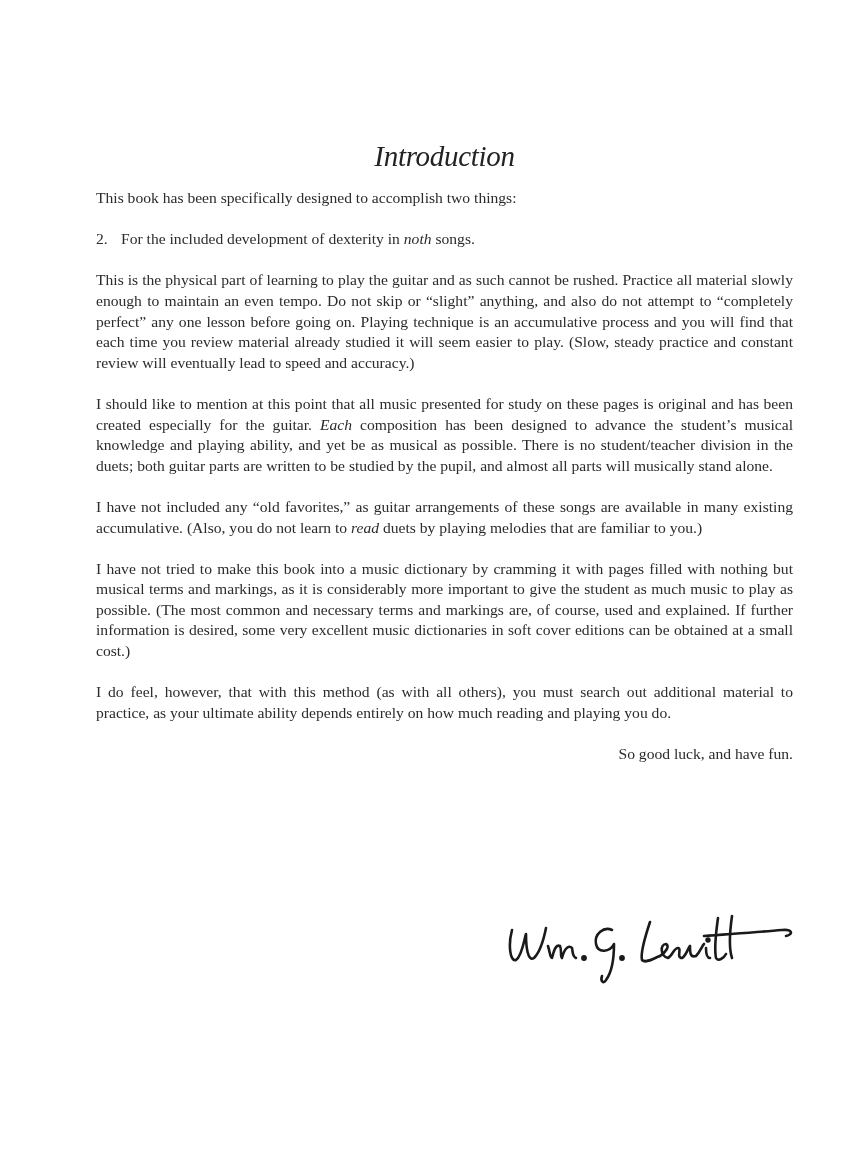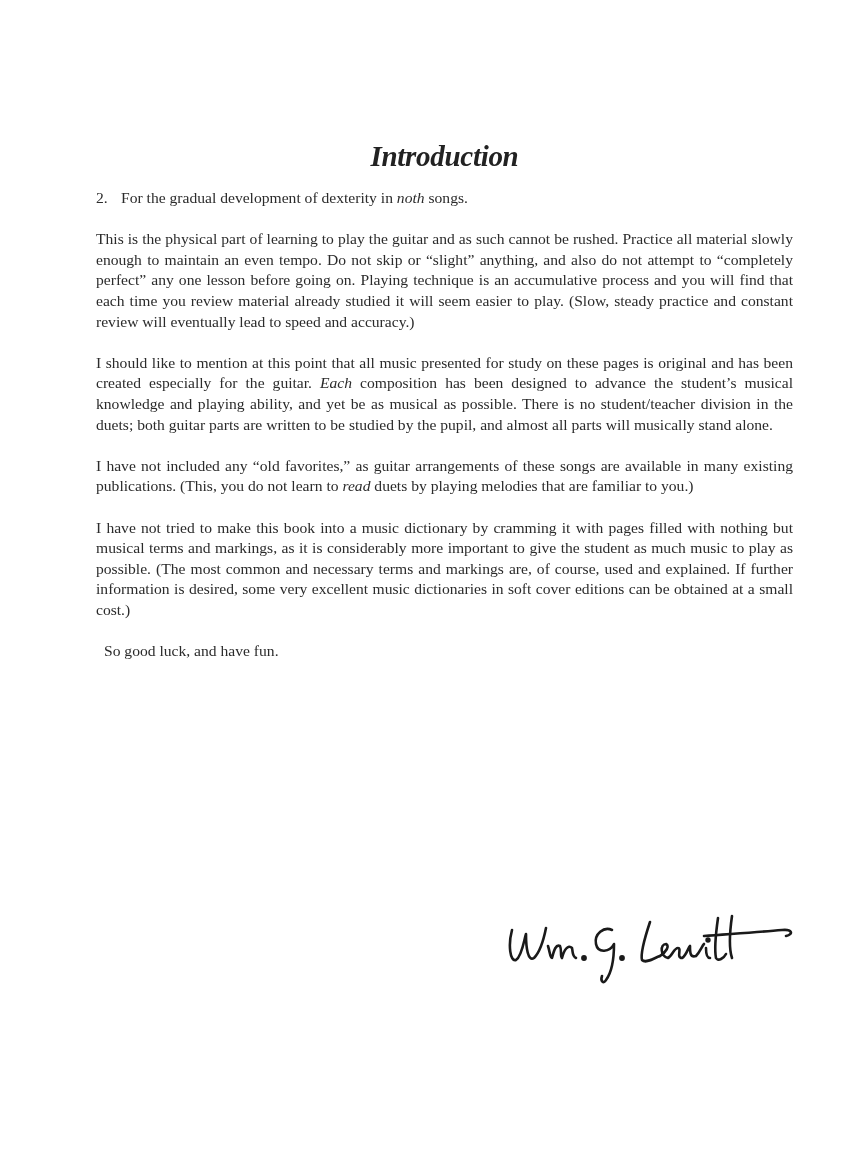--- a/index.html
+++ b/index.html
@@ -3,51 +3,53 @@
 <meta charset="utf-8">
 <style>
   html, body { margin: 0; padding: 0; background: #ffffff; }
   body { width: 864px; height: 1152px; position: relative; overflow: hidden; }
   .page {
     position: absolute; left: 96px; top: 138px; width: 697px;
     font-family: "Liberation Serif", "DejaVu Serif", serif;
     color: #2b2b2b; font-size: 15.6px; line-height: 20.6px;
   }
   .title {
-    text-align: center; font-style: italic; font-weight: bold;
+    text-align: center; font-style: italic; font-weight: normal;
     font-size: 29px; line-height: 36px; color: #222; margin: 0 0 14px 0;
     letter-spacing: -0.3px;
   }
   p { margin: 0 0 20.6px 0; text-align: justify; }
   .num { display: inline-block; width: 25px; }
-  .closing { text-align: left; margin: 8px; }
+  .closing { text-align: right; margin: 0; }
   .signature { position: absolute; left: 500px; top: 900px; width: 300px; height: 90px; }
   .signature svg { width: 100%; height: 100%; }
 </style>
 </head>
 <body>
 
 <div class="page">
   <h1 class="title">Introduction</h1>
 
+  <p>This book has been specifically designed to accomplish two things:</p>
 
 
 
   <p>
-    <span class="num">2.</span><span>For the gradual development of dexterity in </span><em>noth</em><span> songs.</span>
+    <span class="num">2.</span><span>For the included development of dexterity in </span><em>noth</em><span> songs.</span>
   </p>
 
   <p>This is the physical part of learning to play the guitar and as such cannot be rushed. Practice all material slowly enough to maintain an even tempo. Do not skip or “slight” anything, and also do not attempt to “completely perfect” any one lesson before going on. Playing technique is an accumulative process and you will find that each time you review material already studied it will seem easier to play. (Slow, steady practice and constant review will eventually lead to speed and accuracy.)</p>
 
   <p><span>I should like to mention at this point that all music presented for study on these pages is original and has been created especially for the guitar. </span><em>Each</em><span> composition has been designed to advance the student’s musical knowledge and playing ability, and yet be as musical as possible. There is no student/teacher division in the duets; both guitar parts are written to be studied by the pupil, and almost all parts will musically stand alone.</span></p>
 
-  <p><span>I have not included any “old favorites,” as guitar arrangements of these songs are available in many existing publications. (This, you do not learn to </span><em>read</em><span> duets by playing melodies that are familiar to you.)</span></p>
+  <p><span>I have not included any “old favorites,” as guitar arrangements of these songs are available in many existing accumulative. (Also, you do not learn to </span><em>read</em><span> duets by playing melodies that are familiar to you.)</span></p>
 
   <p>I have not tried to make this book into a music dictionary by cramming it with pages filled with noth­ing but musical terms and markings, as it is considerably more important to give the student as much music to play as possible. (The most common and necessary terms and markings are, of course, used and explained. If further information is desired, some very excellent music dictionaries in soft cover editions can be obtained at a small cost.)</p>
 
+  <p>I do feel, however, that with this method (as with all others), you must search out additional material to practice, as your ultimate ability depends entirely on how much reading and playing you do.</p>
 
   <p class="closing">So good luck, and have fun.</p>
 </div>
 
 <div class="signature" title="Wm. G. Leavitt">
   <svg viewBox="0 0 300 90">
     <g fill="none" stroke="#1a1a1a" stroke-width="2.6" stroke-linecap="round" stroke-linejoin="round">
 
       <path d="M12 30 C8 45 10 62 16 60 C22 56 24 40 26 34 C26 48 28 62 34 58 C40 52 44 38 46 28"></path>
 

